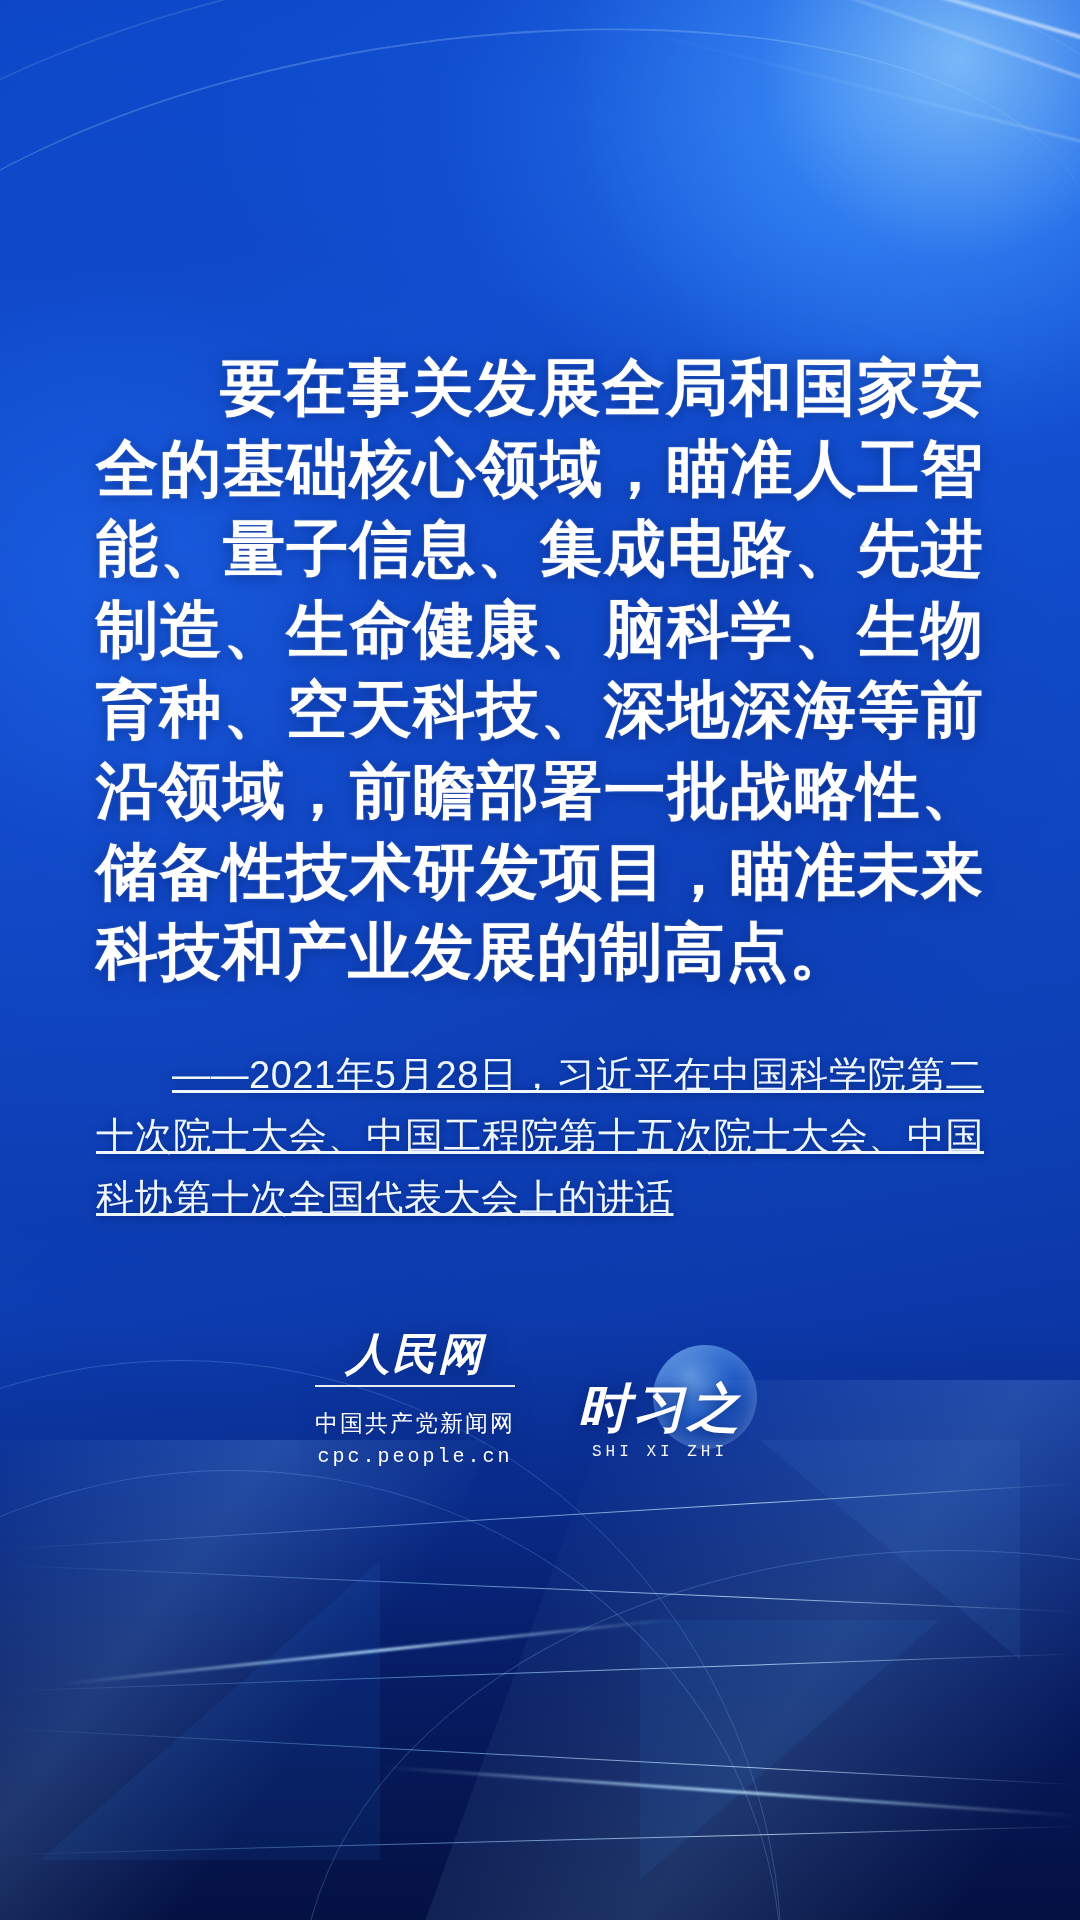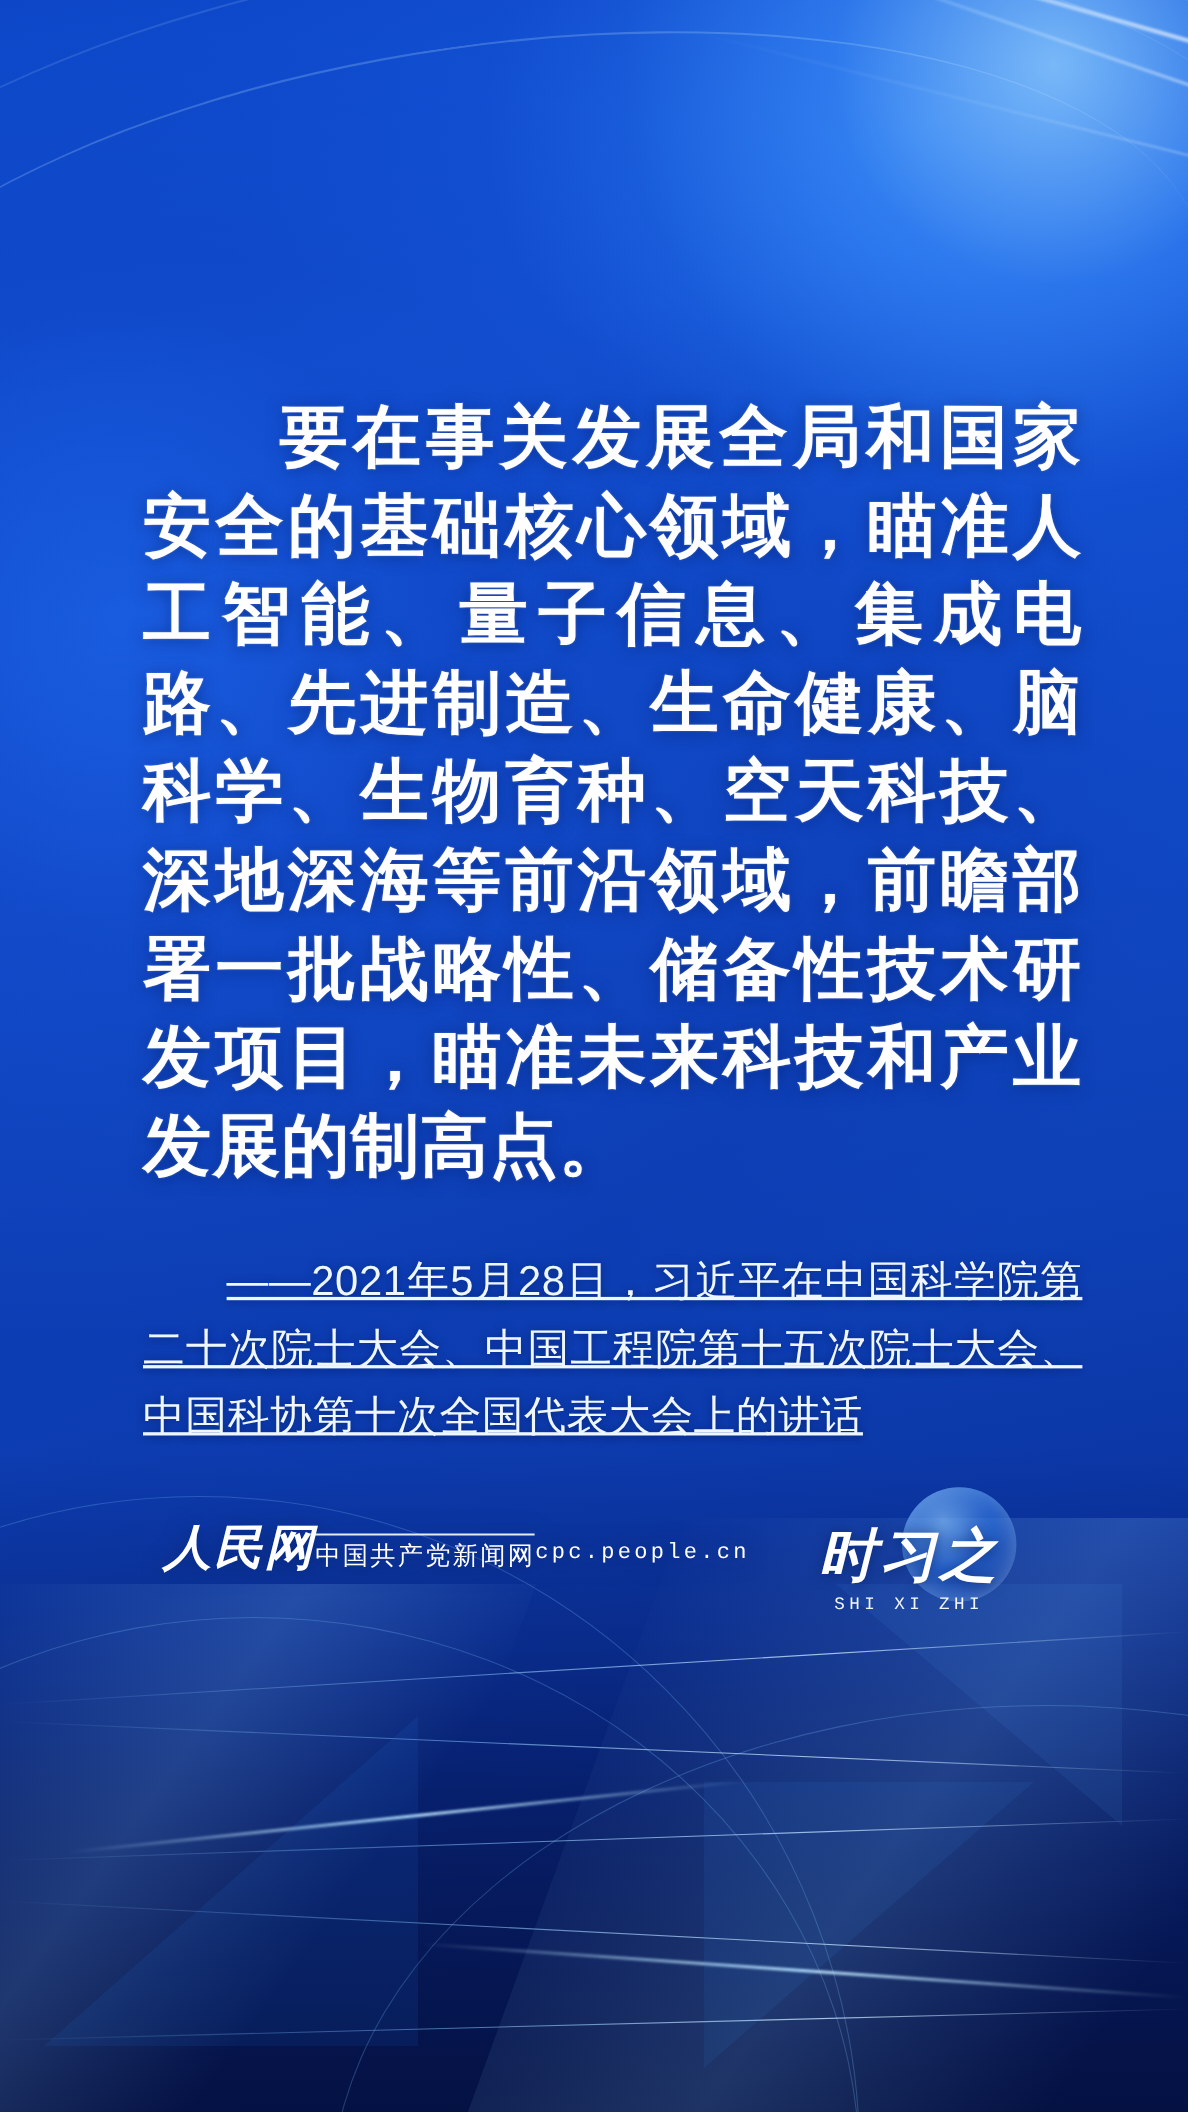--- a/index.html
+++ b/index.html
@@ -82,22 +82,21 @@
   .bb-shine {
     position:absolute;
     background: linear-gradient(110deg, rgba(255,255,255,0) 0%, rgba(150,210,255,0.18) 45%, rgba(255,255,255,0) 80%);
     transform: skewX(-20deg);
   }
 
   
   .content {
     position: absolute;
     left: 0; right: 0; top: 0;
-    padding: 10px 96px;
-    margin-left: 34px;
+    padding: 0 96px;
   }
   .quote {
     margin-top: 348px;
     color: #ffffff;
     font-size: 62px;
     line-height: 1.30;
     letter-spacing: 1px;
     font-weight: 700;
     text-indent: 2em;
     text-align: justify;
@@ -120,39 +119,39 @@
   .logos {
     position: absolute;
     left: 0; right: 0;
     bottom: 452px;
     display: flex;
     align-items: center;
     justify-content: center;
     gap: 40px;
   }
   .pd-logo {
-    display:flex; flex-direction:row; align-items:center;
+    display:flex; flex-direction:column; align-items:center;
     filter: drop-shadow(0 2px 10px rgba(0,20,80,0.5));
   }
   .pd-main {
     color:#ffffff;
     font-size: 44px;
     font-weight:700;
     letter-spacing: 2px;
     font-family: "Liberation Serif", serif;
     font-style: italic;
     line-height:1;
   }
   .pd-sub {
     margin-top: 8px;
     color:#ffffff;
     font-size: 23px;
     letter-spacing: 2px;
     border-top: 2px solid rgba(255,255,255,0.9);
-    padding-top: 3px;
+    padding-top: 21px;
   }
   .pd-url {
     margin-top: 6px;
     color: #ffffff;
     font-size: 20px;
     letter-spacing: 3px;
     font-family: "Liberation Mono", monospace;
   }
   .sxz {
     position: relative;

